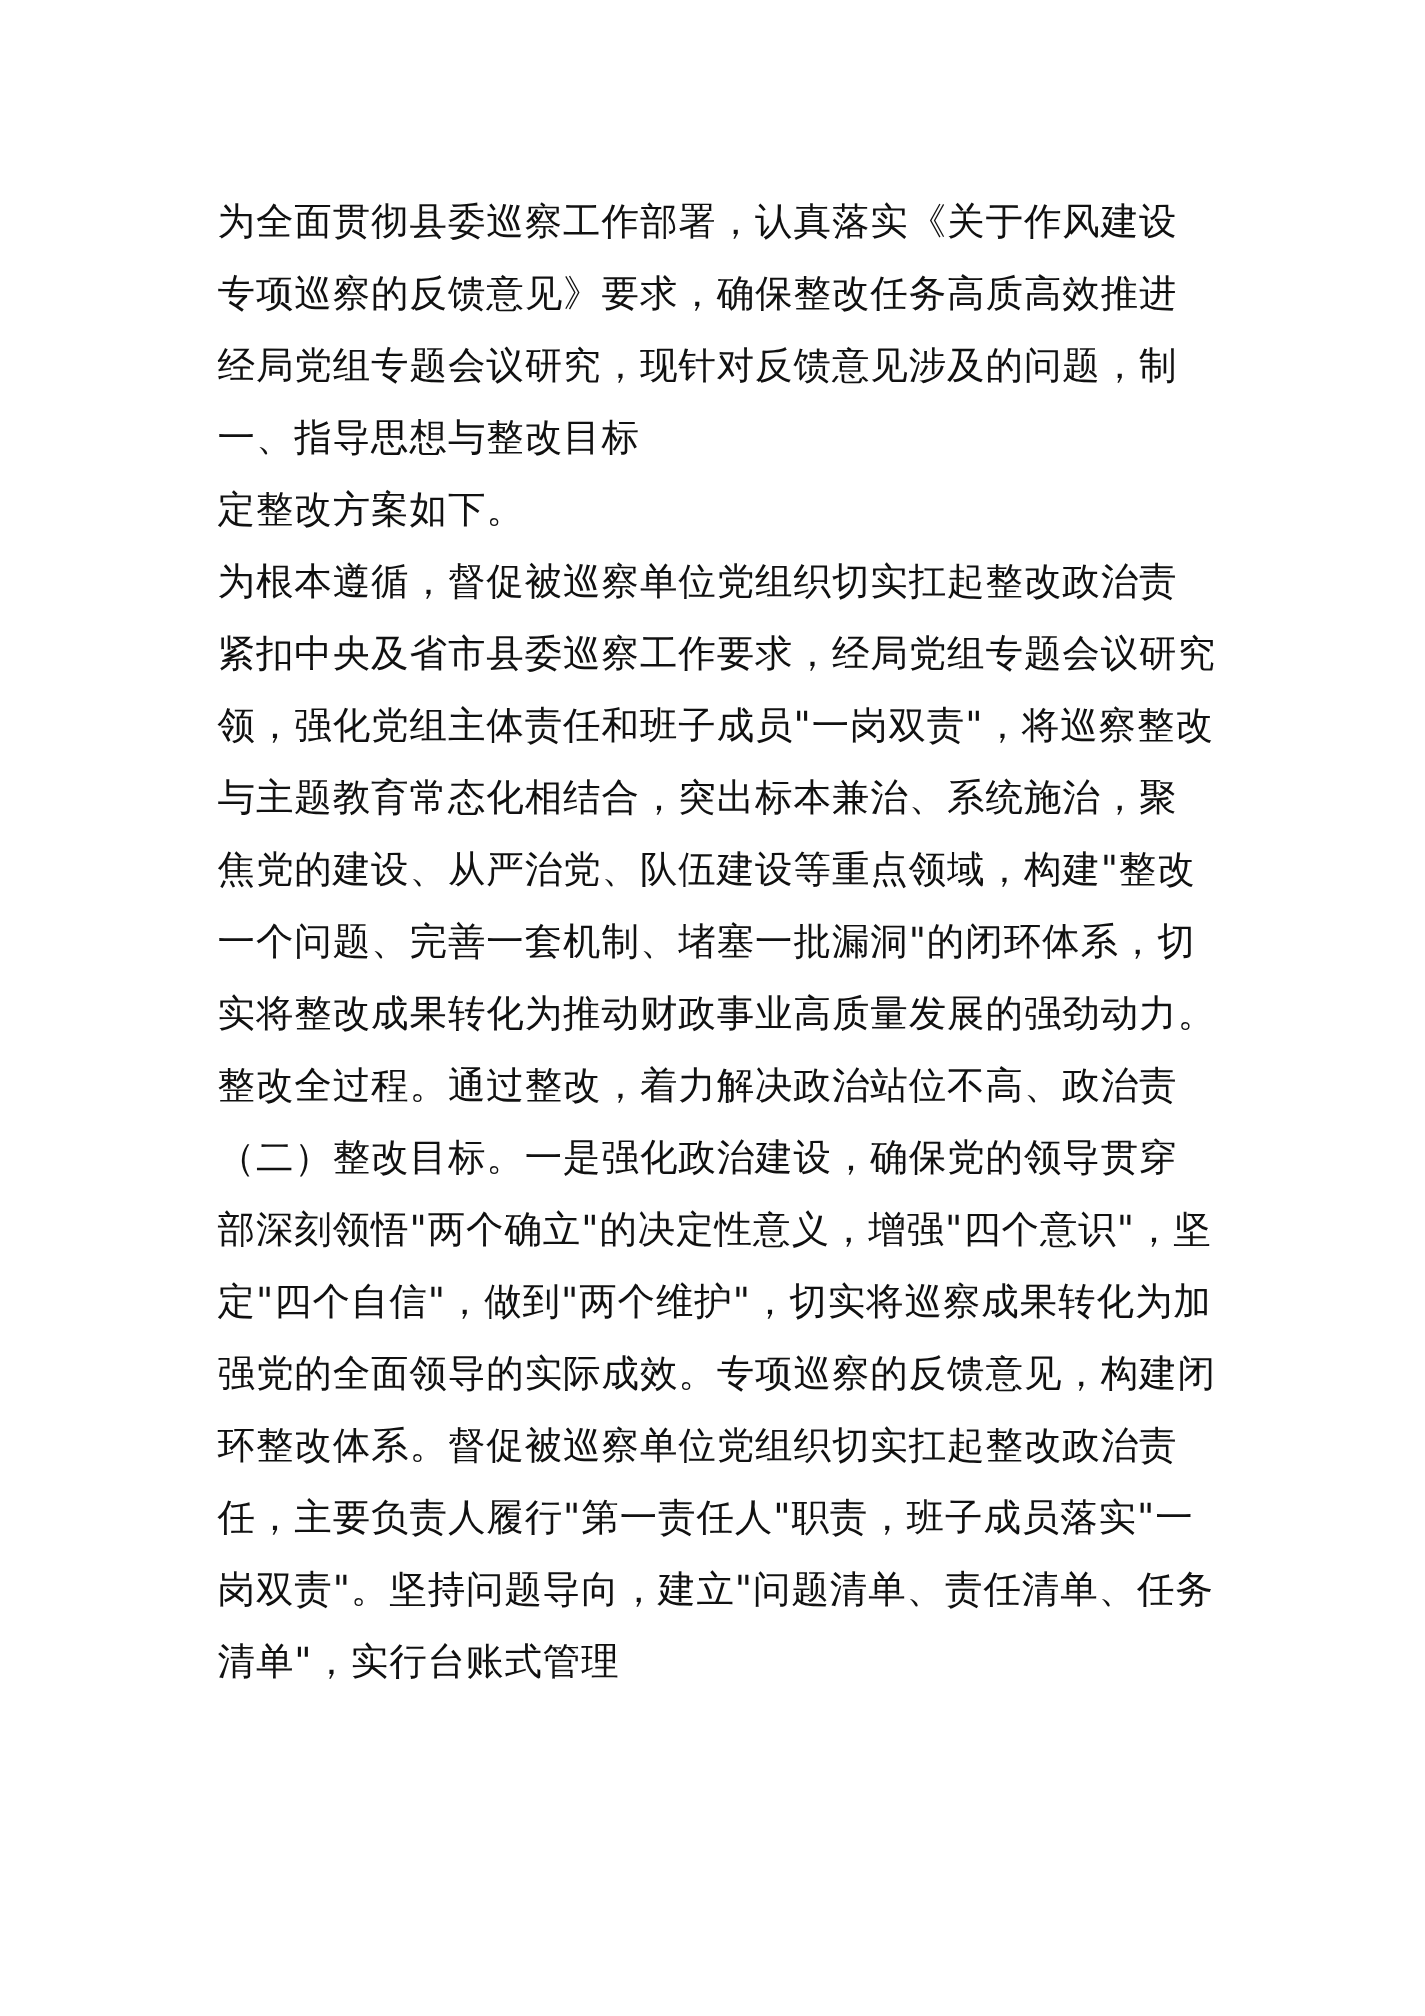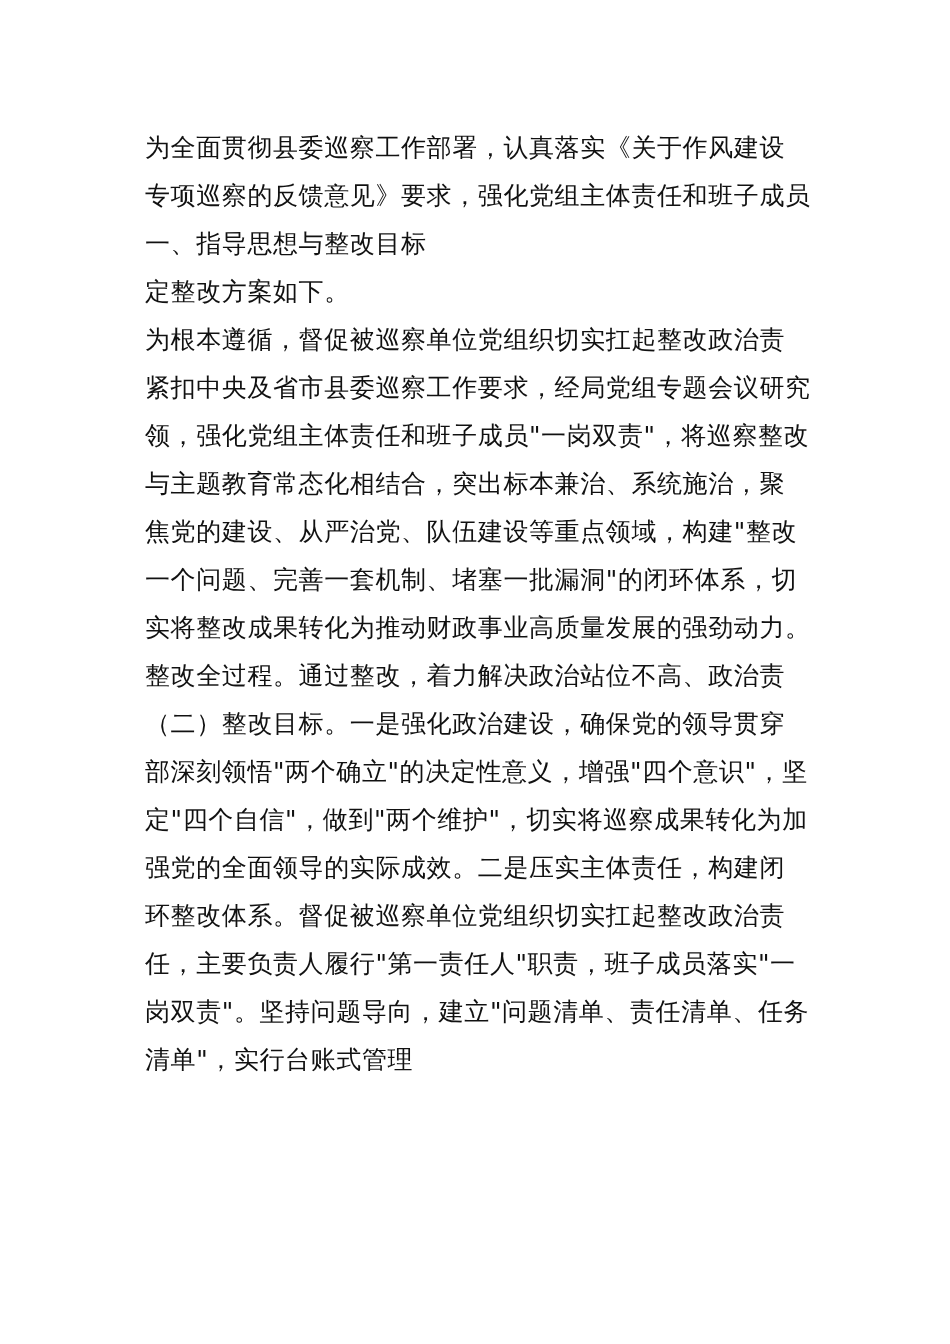--- a/index.html
+++ b/index.html
@@ -37,33 +37,34 @@
       white-space: nowrap;
       letter-spacing: 0.6px;
     }
   </style>
 </head>
 <body>
 
 <div class="page">
   <div class="content">
     <span class="line">为全面贯彻县委巡察工作部署，认真落实《关于作风建设</span>
-    <span class="line">专项巡察的反馈意见》要求，强化党组主体责任和班子成员</span>
+    <span class="line">专项巡察的反馈意见》要求，确保整改任务高质高效推进</span>
+    <span class="line">经局党组专题会议研究，现针对反馈意见涉及的问题，制</span>
     <span class="line">一、指导思想与整改目标</span>
     <span class="line">定整改方案如下。</span>
     <span class="line">为根本遵循，督促被巡察单位党组织切实扛起整改政治责</span>
     <span class="line">紧扣中央及省市县委巡察工作要求，经局党组专题会议研究</span>
     <span class="line">领，强化党组主体责任和班子成员"一岗双责"，将巡察整改</span>
     <span class="line">与主题教育常态化相结合，突出标本兼治、系统施治，聚</span>
     <span class="line">焦党的建设、从严治党、队伍建设等重点领域，构建"整改</span>
     <span class="line">一个问题、完善一套机制、堵塞一批漏洞"的闭环体系，切</span>
     <span class="line">实将整改成果转化为推动财政事业高质量发展的强劲动力。</span>
     <span class="line">整改全过程。通过整改，着力解决政治站位不高、政治责</span>
     <span class="line">（二）整改目标。一是强化政治建设，确保党的领导贯穿</span>
     <span class="line">部深刻领悟"两个确立"的决定性意义，增强"四个意识"，坚</span>
     <span class="line">定"四个自信"，做到"两个维护"，切实将巡察成果转化为加</span>
-    <span class="line">强党的全面领导的实际成效。二是压实主体责任，构建闭</span>
+    <span class="line">强党的全面领导的实际成效。专项巡察的反馈意见，构建闭</span>
     <span class="line">环整改体系。督促被巡察单位党组织切实扛起整改政治责</span>
     <span class="line">任，主要负责人履行"第一责任人"职责，班子成员落实"一</span>
     <span class="line">岗双责"。坚持问题导向，建立"问题清单、责任清单、任务</span>
     <span class="line">清单"，实行台账式管理</span>
   </div>
 </div>
 
 </body></html>

